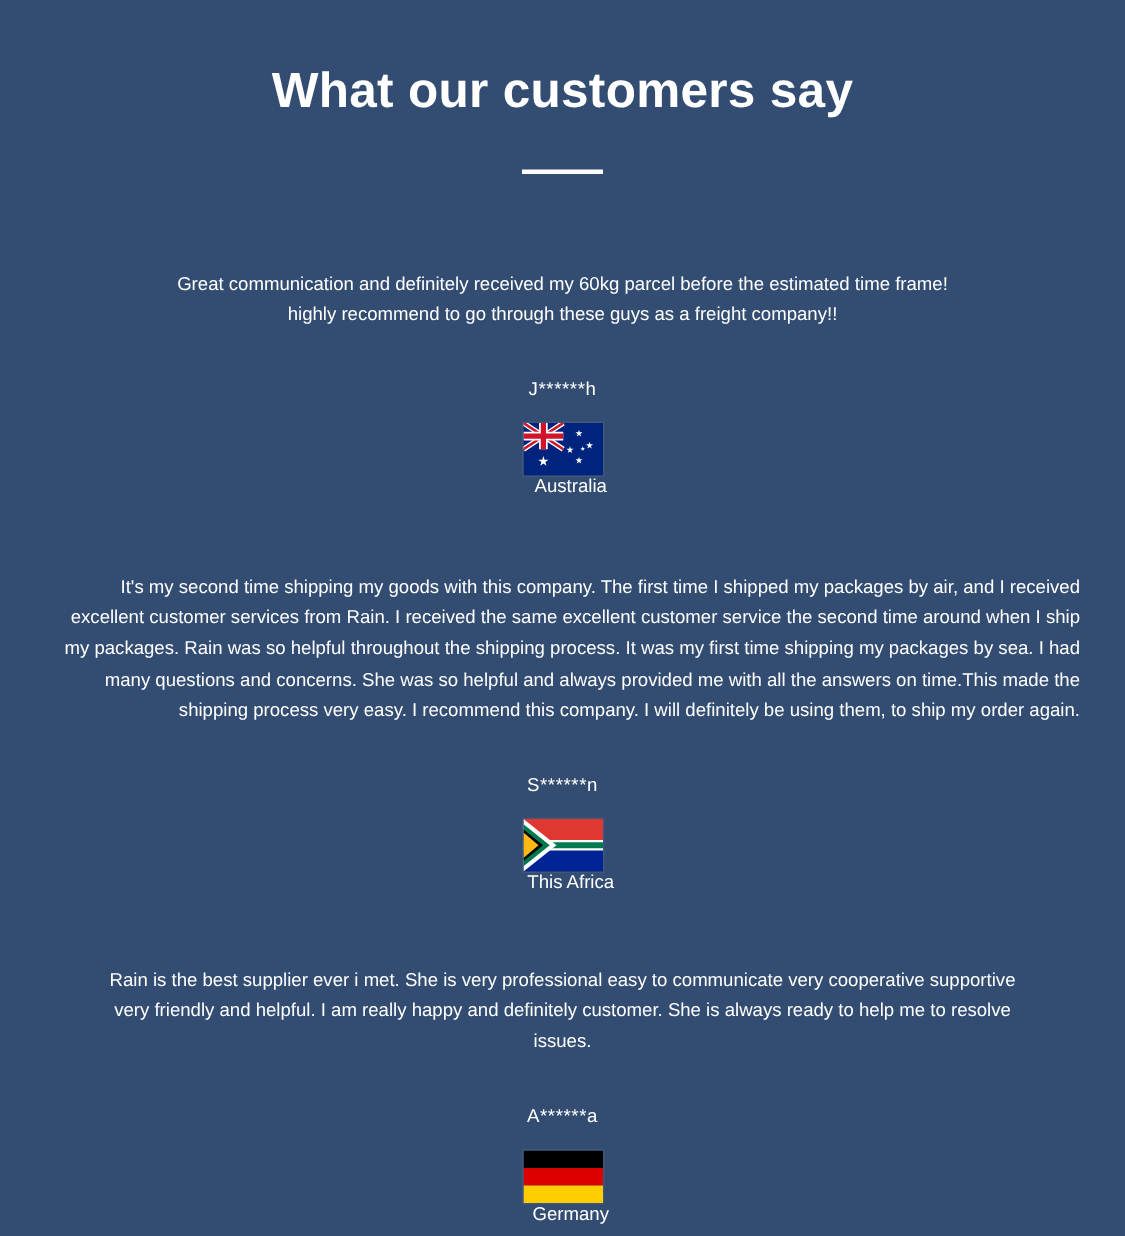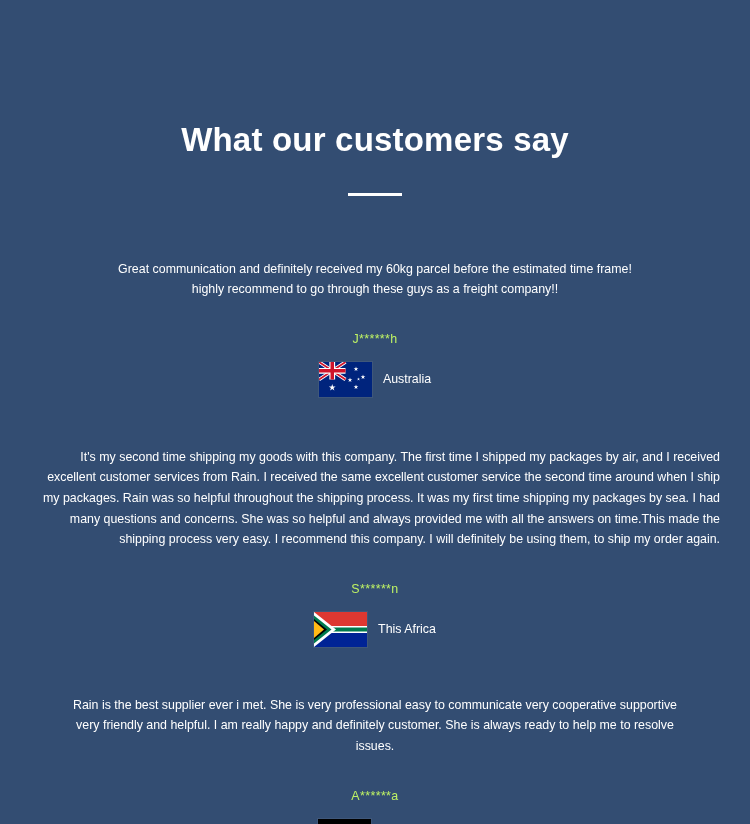--- a/index.html
+++ b/index.html
@@ -20,21 +20,21 @@
     position: relative;
     box-sizing: border-box;
     padding: 0 20px;
   }
   .section-title {
     text-align: center;
     font-size: 33px;
     font-weight: bold;
     letter-spacing: 0.2px;
     margin: 0;
-    padding-top: 120px;
+    padding-top: 40px;
     line-height: 1.2;
     color: #ffffff;
   }
   .title-divider {
     width: 54px;
     height: 3px;
     background: #ffffff;
     margin: 33px auto 0 auto;
     border: none;
   }
@@ -52,29 +52,30 @@
     margin: 0 auto;
     max-width: 690px;
   }
   .t1 .testimonial-text { max-width: 545px; }
   .t2 .testimonial-text { max-width: 690px; text-align: right; }
   .t3 .testimonial-text { max-width: 630px; }
 
   .author {
     text-align: center;
     font-size: 12.4px;
-    color: #bef264;
+    color: #ffffff;
     margin-top: 32px;
     letter-spacing: 0.4px;
   }
   .country-row {
     display: flex;
     align-items: center;
     justify-content: center;
     margin-top: 16px;
+    flex-direction: column;
   }
   .flag {
     width: 53px;
     height: 35px;
     flex: 0 0 auto;
     display: block;
     box-shadow: 0 0 0 1px rgba(255,255,255,0.06);
   }
   .country-name {
     font-size: 12.4px;

